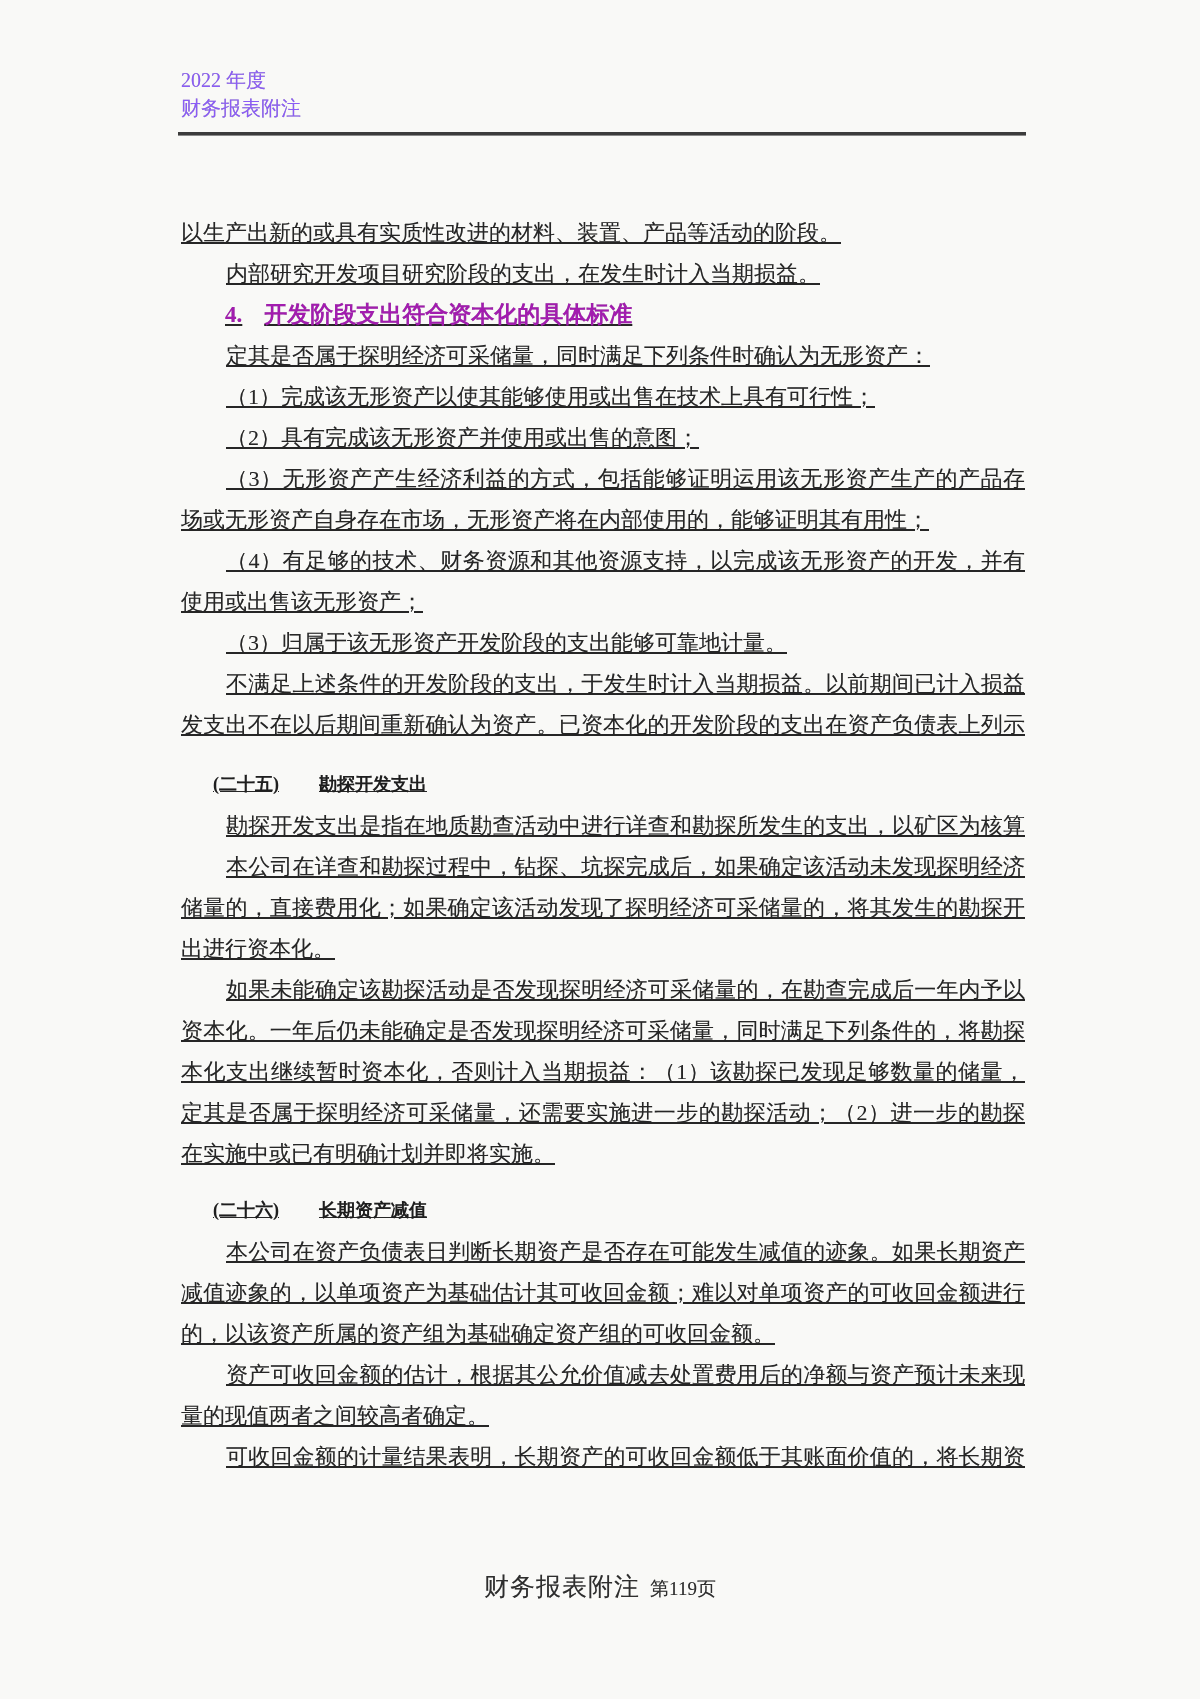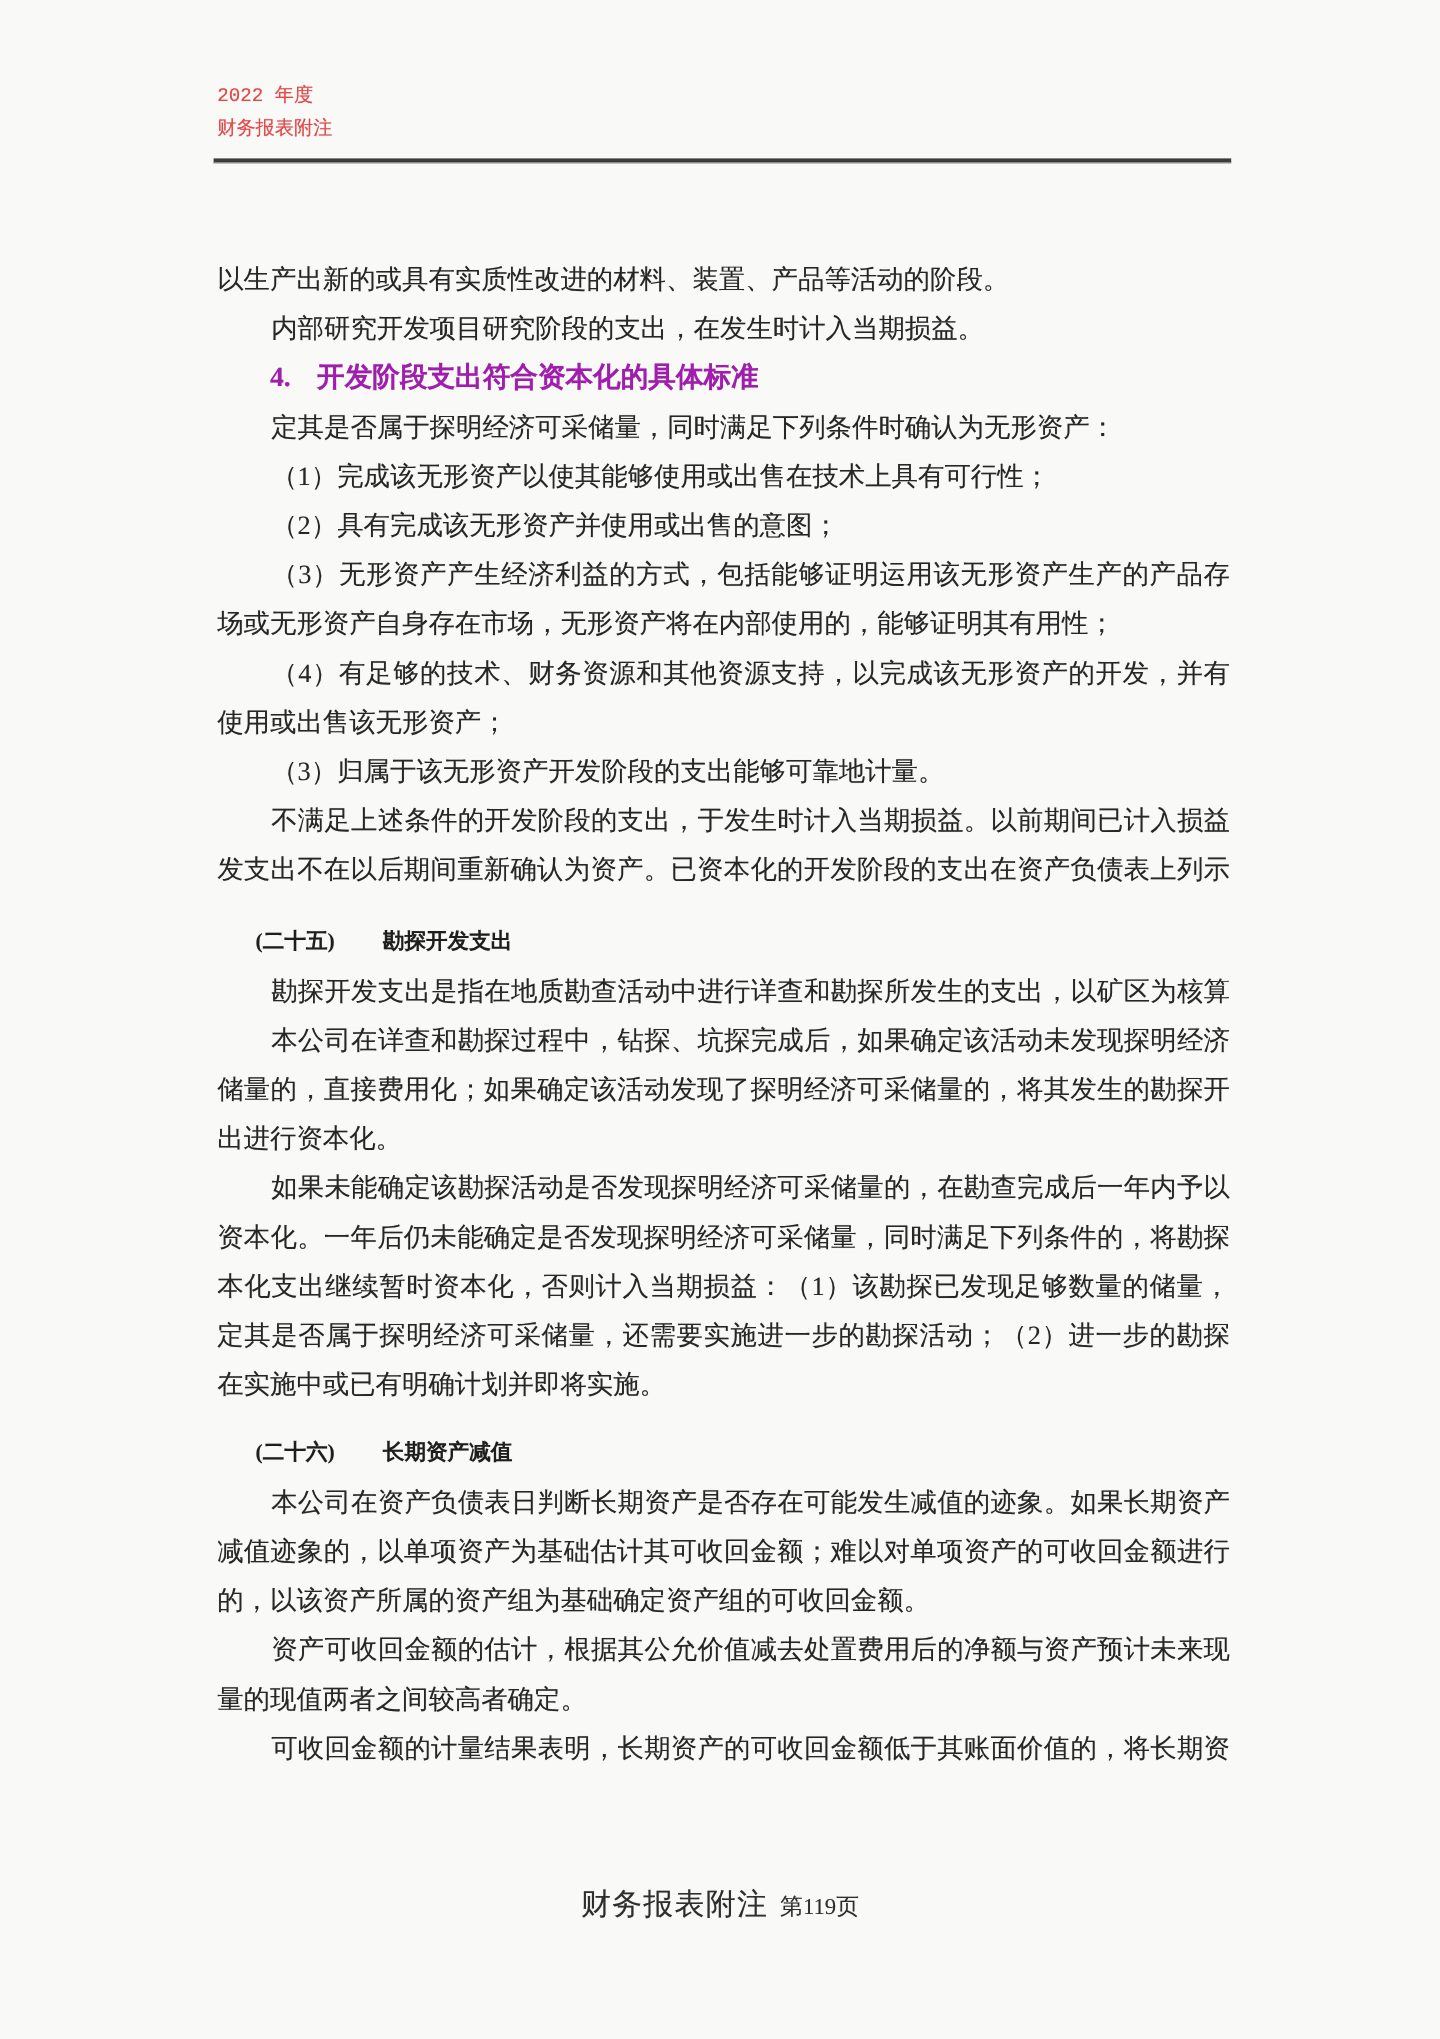--- a/index.html
+++ b/index.html
@@ -16,41 +16,41 @@
     color: #262626;
     font-family: "Liberation Serif", "DejaVu Serif", serif;
     overflow: hidden;
     text-shadow: 0 0 0.6px rgba(45,45,45,0.35);
   }
   
   .header {
     position: absolute;
     left: 181px;
     top: 66px;
-    font-size: 16px;
+    font-size: 20px;
     line-height: 28px;
-    color: #ef4444;
-    font-family: Liberation Mono, monospace;
+    color: #8b5cf6;
   }
   .header-rule {
     position: absolute;
     left: 178px;
     top: 132px;
     width: 848px;
     height: 3px;
     background: #3c3c3c;
     border-bottom: 1px solid #8a8a8a;
   }
   
   .bodytext {
     position: absolute;
     left: 181px;
     top: 212px;
     width: 844px;
     font-size: 22px;
+    text-decoration: underline;
   }
   .ln {
     height: 41px;
     line-height: 41px;
     white-space: nowrap;
   }
   .ln.fill {
     white-space: normal;
     text-align: justify;
     text-align-last: justify;

